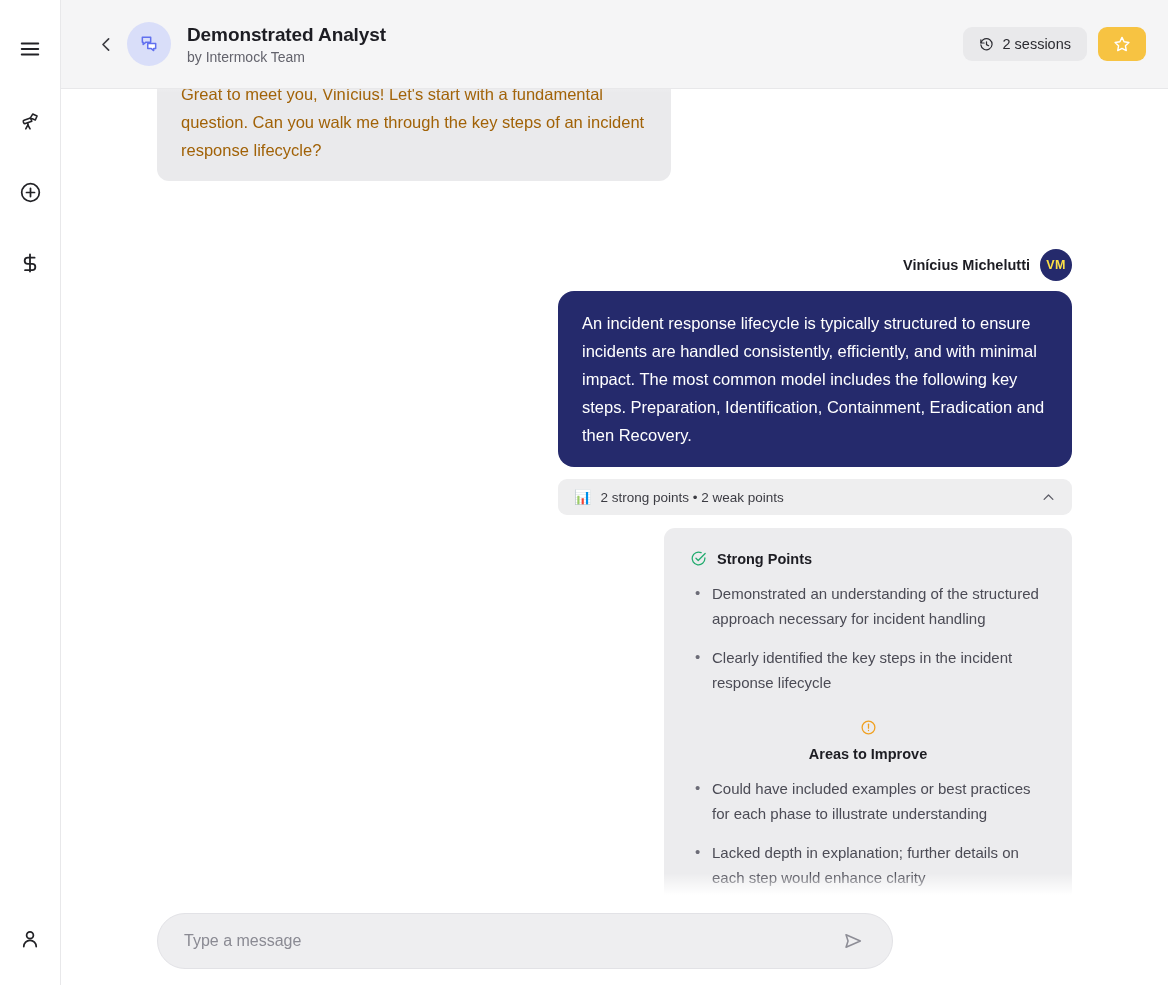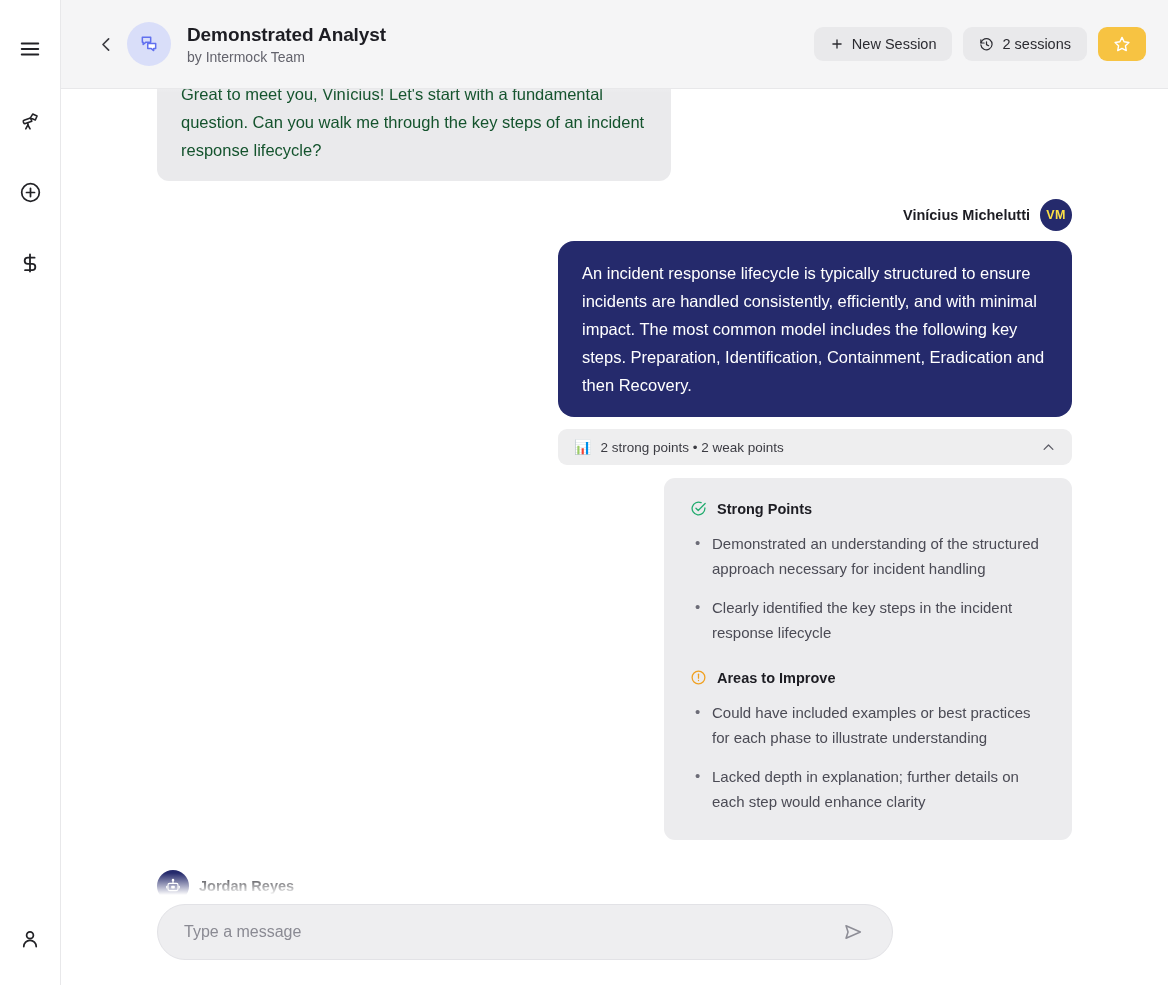--- a/index.html
+++ b/index.html
@@ -85,21 +85,21 @@
   
   .row { display:flex; flex-direction: column; }
   .row-left { align-items: flex-start; }
   .row-right { align-items: flex-end; }
 
   .bubble-bot {
     background: #eaeaec;
     border-radius: 12px;
     padding: 17px 24px;
     max-width: 514px;
-    font-size: 16.5px; line-height: 28px; color: #14532d;
+    font-size: 16.5px; line-height: 28px; color: #a16207;
   }
   .bubble-user {
     background: #252a6c;
     border-radius: 16px;
     padding: 18px 24px;
     max-width: 514px;
     font-size: 16.5px; line-height: 28px; color: #ffffff;
   }
 
   
@@ -152,27 +152,27 @@
   .fb-list li {
     position: relative;
     font-size: 15px; line-height: 25px; color: #4b4b55;
     padding-left: 22px; margin-bottom: 14px;
   }
   .fb-list li:last-child { margin-bottom: 0; }
   .fb-list li::before {
     content: "•"; position: absolute; left: 5px; top: -1px;
     color: #6c6c77; font-size: 15px;
   }
-  .fb-group-2 { margin-top: 24px; }
+  .fb-group-2 { margin-top: 24px; flex-direction: column; }
 
   
   .composer-wrap {
     position: absolute; left: 0; right: 0; bottom: 0; height: 90px;
     background: #ffffff;
-    display: flex; align-items: center;
+    display: flex; align-items: flex-end;
     padding: 0 96px 16px 96px;
     z-index: 6;
   }
   .composer-fade {
     position:absolute; left:0; right:0; bottom:90px; height: 22px;
     background: linear-gradient(to bottom, rgba(255,255,255,0), #ffffff);
     pointer-events:none; z-index: 6;
   }
   .composer {
     width: 736px; height: 56px;
@@ -259,29 +259,20 @@
           <path d="M10.5 11.5H20v6h-2.4v2.4l-2.8-2.4h-4.3z" fill="#ffffff"></path>
         </svg>
       </div>
 
       <div class="agent-meta">
         <div class="agent-title">Demonstrated Analyst</div>
         <div class="agent-sub">by Intermock Team</div>
       </div>
 
       <div class="header-actions">
-        <button class="pill">
-          <span style="display:flex">
-            <svg width="14" height="14" viewBox="0 0 24 24" fill="none" stroke="#2b2b31" stroke-width="2.3" stroke-linecap="round">
-              <line x1="12" y1="5" x2="12" y2="19"></line>
-                <line x1="5" y1="12" x2="19" y2="12"></line>
-            </svg>
-          </span>
-          <span>New Session</span>
-        </button>
 
         <button class="pill">
           <span style="display:flex">
             <svg width="15" height="15" viewBox="0 0 24 24" fill="none" stroke="#2b2b31" stroke-width="1.9" stroke-linecap="round" stroke-linejoin="round">
               <path d="M3.2 9.4A9 9 0 1 1 3 12.6"></path>
               <polyline points="3 4.4 3 9.6 8.2 9.6"></polyline>
               <polyline points="12 7.6 12 12.2 15.4 14"></polyline>
             </svg>
           </span>
           <span>2 sessions</span>
@@ -298,21 +289,21 @@
     </header>
 
     <div class="chat">
       <div class="chat-inner">
 
         <div class="row row-left clipped">
           <div class="fade-mask"></div>
           <div class="bubble-bot">Great to meet you, Vinícius! Let's start with a fundamental question. Can you walk me through the key steps of an incident response lifecycle?</div>
         </div>
 
-        <div class="row row-right" style="margin-top:18px">
+        <div class="row row-right" style="margin-top:68px">
           <div class="name-row">
             <span class="name-text">Vinícius Michelutti</span>
             <span class="avatar-circle">VM</span>
           </div>
           <div class="bubble-user">An incident response lifecycle is typically structured to ensure incidents are handled consistently, efficiently, and with minimal impact. The most common model includes the following key steps. Preparation, Identification, Containment, Eradication and then Recovery.</div>
 
           <div class="fb-summary">
             <span class="fb-emoji">📊</span>
             <span class="fb-summary-text">2 strong points • 2 weak points</span>
             <span class="fb-chev">

